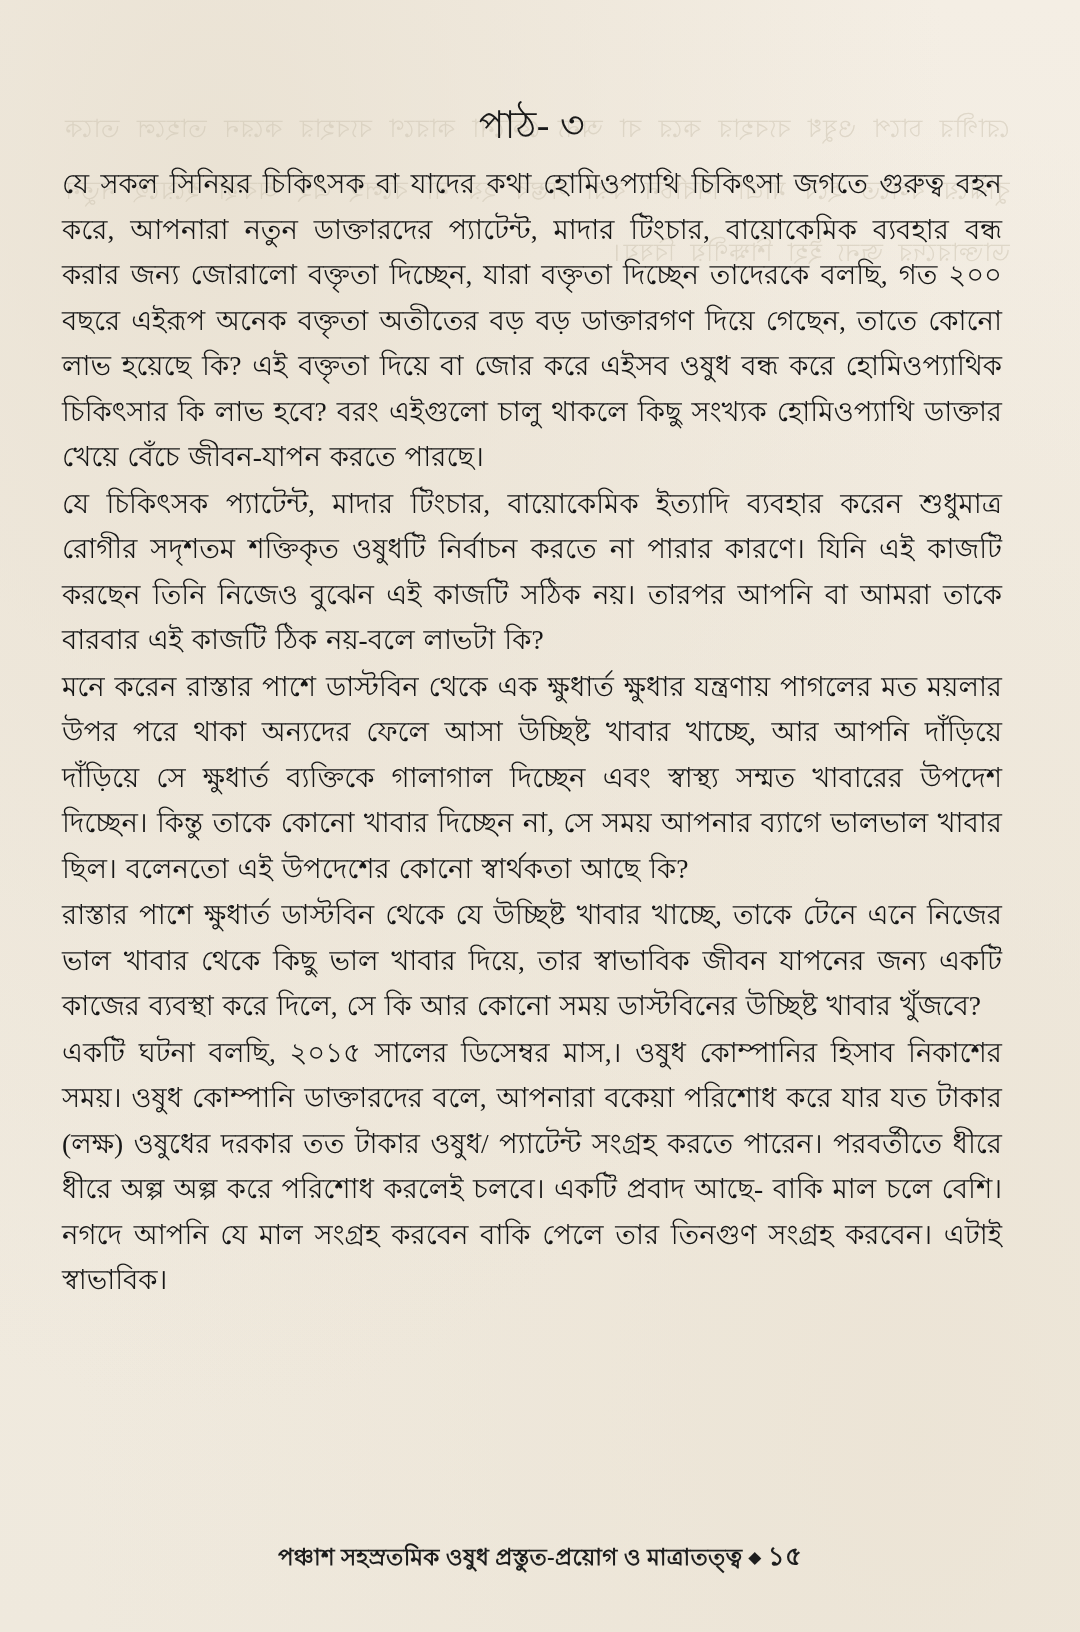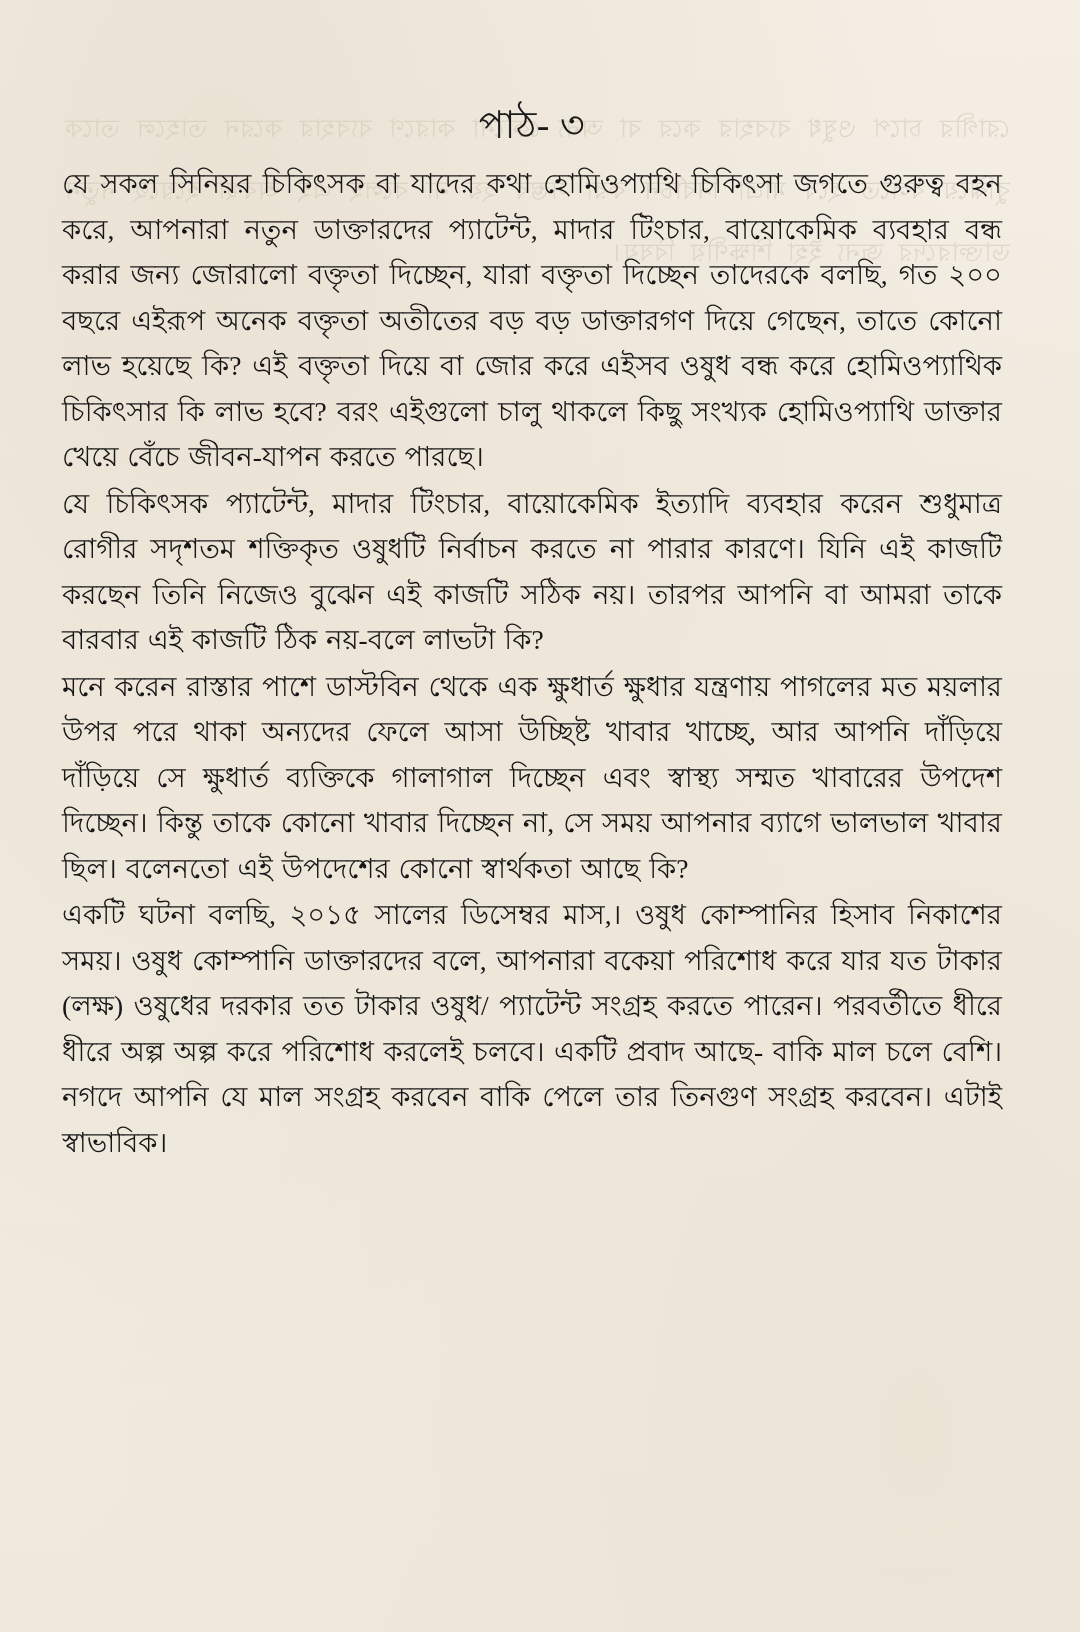--- a/index.html
+++ b/index.html
@@ -101,18 +101,22 @@
 
   <div class="bleed">রোগীর চাপে ওষুধ ব্যবহার করে বা অন্য কোনো কারণে ব্যবহার করেন তাহলে তাকে বুঝিয়ে বলতে হবে মাত্রা নির্বাচন করা সম্ভব হয় না বলেই এই অবস্থা হয়েছে নতুন ডাক্তারদের জন্য ইহা শিক্ষণীয় বিষয়।</div>
 
   <div class="content">
 
     <div class="lesson-no">পাঠ- ৩</div>
 
     <p class="para">যে সকল সিনিয়র চিকিৎসক বা যাদের কথা হোমিওপ্যাথি চিকিৎসা জগতে গুরুত্ব বহন করে, আপনারা নতুন ডাক্তারদের প্যাটেন্ট, মাদার টিংচার, বায়োকেমিক ব্যবহার বন্ধ করার জন্য জোরালো বক্তৃতা দিচ্ছেন, যারা বক্তৃতা দিচ্ছেন তাদেরকে বলছি, গত ২০০ বছরে এইরূপ অনেক বক্তৃতা অতীতের বড় বড় ডাক্তারগণ দিয়ে গেছেন, তাতে কোনো লাভ হয়েছে কি? এই বক্তৃতা দিয়ে বা জোর করে এইসব ওষুধ বন্ধ করে হোমিওপ্যাথিক চিকিৎসার কি লাভ হবে? বরং এইগুলো চালু থাকলে কিছু সংখ্যক হোমিওপ্যাথি ডাক্তার খেয়ে বেঁচে জীবন-যাপন করতে পারছে।</p>
     <p class="para">যে চিকিৎসক প্যাটেন্ট, মাদার টিংচার, বায়োকেমিক ইত্যাদি ব্যবহার করেন শুধুমাত্র রোগীর সদৃশতম শক্তিকৃত ওষুধটি নির্বাচন করতে না পারার কারণে। যিনি এই কাজটি করছেন তিনি নিজেও বুঝেন এই কাজটি সঠিক নয়। তারপর আপনি বা আমরা তাকে বারবার এই কাজটি ঠিক নয়-বলে লাভটা কি?</p>
     <p class="para">মনে করেন রাস্তার পাশে ডাস্টবিন থেকে এক ক্ষুধার্ত ক্ষুধার যন্ত্রণায় পাগলের মত ময়লার উপর পরে থাকা অন্যদের ফেলে আসা উচ্ছিষ্ট খাবার খাচ্ছে, আর আপনি দাঁড়িয়ে দাঁড়িয়ে সে ক্ষুধার্ত ব্যক্তিকে গালাগাল দিচ্ছেন এবং স্বাস্থ্য সম্মত খাবারের উপদেশ দিচ্ছেন। কিন্তু তাকে কোনো খাবার দিচ্ছেন না, সে সময় আপনার ব্যাগে ভালভাল খাবার ছিল। বলেনতো এই উপদেশের কোনো স্বার্থকতা আছে কি?</p>
+    <p class="para">রাস্তার পাশে ক্ষুধার্ত ডাস্টবিন থেকে যে উচ্ছিষ্ট খাবার খাচ্ছে, তাকে টেনে এনে নিজের ভাল খাবার থেকে কিছু ভাল খাবার দিয়ে, তার স্বাভাবিক জীবন যাপনের জন্য একটি কাজের ব্যবস্থা করে দিলে, সে কি আর কোনো সময় ডাস্টবিনের উচ্ছিষ্ট খাবার খুঁজবে?</p>
     <p class="para">একটি ঘটনা বলছি, ২০১৫ সালের ডিসেম্বর মাস,। ওষুধ কোম্পানির হিসাব নিকাশের সময়। ওষুধ কোম্পানি ডাক্তারদের বলে, আপনারা বকেয়া পরিশোধ করে যার যত টাকার (লক্ষ) ওষুধের দরকার তত টাকার ওষুধ/ প্যাটেন্ট সংগ্রহ করতে পারেন। পরবর্তীতে ধীরে ধীরে অল্প অল্প করে পরিশোধ করলেই চলবে। একটি প্রবাদ আছে- বাকি মাল চলে বেশি। নগদে আপনি যে মাল সংগ্রহ করবেন বাকি পেলে তার তিনগুণ সংগ্রহ করবেন। এটাই স্বাভাবিক।</p>
 
   </div>
 
+  <div class="footer">
+    <span>পঞ্চাশ সহস্রতমিক ওষুধ প্রস্তুত-প্রয়োগ ও মাত্রাতত্ত্ব</span><span class="diamond">◆</span><span class="pageno">১৫</span>
+  </div>
 
 </div>
 
 </body></html>

